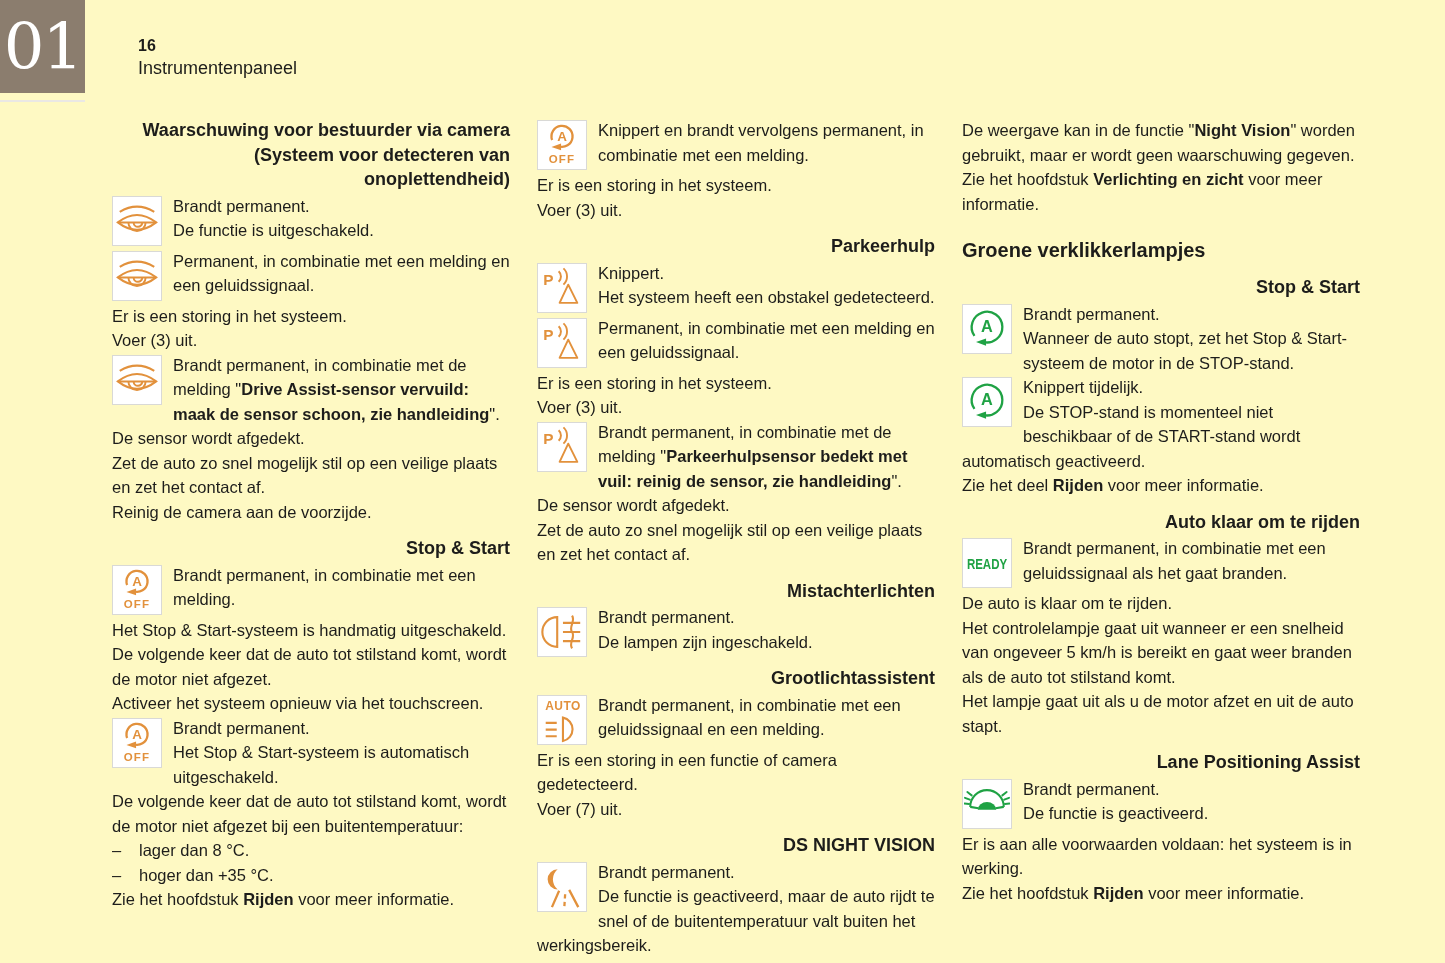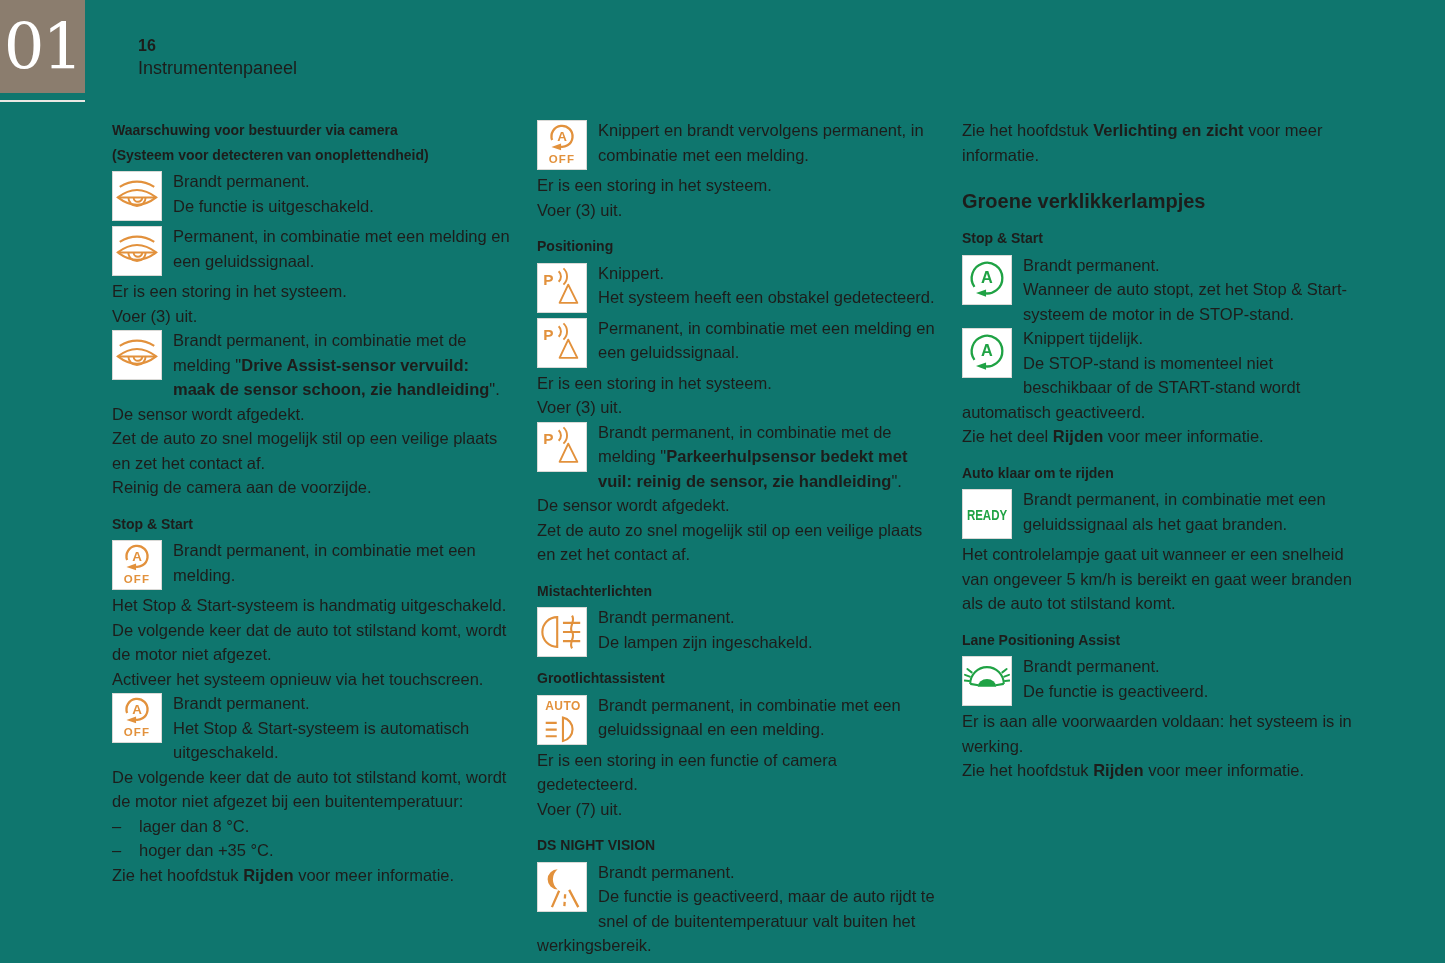--- a/index.html
+++ b/index.html
@@ -1,31 +1,31 @@
 <!DOCTYPE html>
 <html><head>
 <meta charset="utf-8">
 <style>
   html,body{margin:0;padding:0;background:#ffffff;}
   body{font-family:"Liberation Sans",sans-serif;color:#1d1d1b;}
-  .page{position:relative;width:1445px;height:963px;background:#0f766e;overflow:hidden;}
+  .page{position:relative;width:1445px;height:963px;background:#fef9c3;overflow:hidden;}
 
   .chapter-box{position:absolute;left:0;top:0;width:85px;height:93px;background:#8b7d6e;color:#fff;
     display:flex;align-items:center;justify-content:center;
     font-family:"DejaVu Serif",serif;font-size:64px;letter-spacing:-2px;font-weight:400;}
   .chapter-rule{position:absolute;left:0;top:100px;width:85px;height:2px;background:#eae8e4;}
   .header-info{position:absolute;left:97px;top:36px;margin-left:41px;}
   .page-number{font-weight:bold;font-size:16px;line-height:20px;}
   .page-title{font-size:18px;line-height:24px;}
 
   .columns{position:absolute;left:112px;top:118px;display:flex;gap:27px;}
   .col{width:398px;font-size:16.5px;line-height:24.5px;}
   .col > :first-child{margin-top:0;}
 
-  .h1{font-weight:bold;font-size:14px;line-height:24.5px;margin:12px 0 2px;clear:left;}
+  .h1{font-weight:bold;font-size:18px;line-height:24.5px;margin:12px 0 2px;clear:left;text-align:right;}
   .h0{font-weight:bold;font-size:20px;line-height:26px;margin:21px 0 12px;clear:left;}
   .para{clear:left;margin:0;}
   .li{clear:left;display:flex;margin:0;}
   .li .marker{width:27px;flex:none;}
   .iconrow{clear:left;margin:0;}
   b{font-weight:bold;}
 
   .icon-box{float:left;width:50px;height:50px;box-sizing:border-box;border:1px solid #d9d9d6;background:#fff;
     margin:2px 11px 3px 0;display:flex;align-items:center;justify-content:center;}
   .icon-box svg{width:46px;height:46px;display:block;}
@@ -114,21 +114,21 @@
         <div class="iconrow"><span class="icon-box amber">
             <svg viewBox="0 0 48 48">
               <path d="M13.7,18.8 A11,11 0 1 1 20.2,25.3" fill="none" stroke="currentColor" stroke-width="2.4"></path>
               <polygon points="23,22.5 13,26 23,29.5" fill="currentColor"></polygon>
               <text x="24" y="20" text-anchor="middle" font-size="14" font-weight="bold" fill="currentColor" font-family="Liberation Sans,sans-serif">A</text>
               <text x="24" y="43" text-anchor="middle" font-size="12" font-weight="bold" letter-spacing="1.2" fill="currentColor" font-family="Liberation Sans,sans-serif">OFF</text>
             </svg>
           </span><span>Knippert en brandt vervolgens permanent, in combinatie met een melding.</span></div>
         <div class="para">Er is een storing in het systeem.</div>
         <div class="para">Voer (3) uit.</div>
-        <div class="h1">Positioning</div>
+        <div class="h1">Parkeerhulp</div>
         <div class="iconrow"><span class="icon-box amber">
             <svg viewBox="0 0 48 48">
               <text x="4.5" y="20.5" font-size="16" font-weight="bold" fill="currentColor" font-family="Liberation Sans,sans-serif">P</text>
               <path d="M20.5,6.5 a7.5,7.5 0 0 1 0,11" fill="none" stroke="currentColor" stroke-width="2"></path>
               <path d="M25.5,3.5 a11.5,11.5 0 0 1 0,17" fill="none" stroke="currentColor" stroke-width="2"></path>
               <path d="M30.5,20.5 L40,39.5 H21.5 Z" fill="none" stroke="currentColor" stroke-width="2" stroke-linejoin="round"></path>
             </svg>
           </span><span>Knippert.<br>Het systeem heeft een obstakel gedetecteerd.</span></div>
         <div class="iconrow"><span class="icon-box amber">
             <svg viewBox="0 0 48 48">
@@ -171,20 +171,21 @@
         <div class="h1">DS NIGHT VISION</div>
         <div class="iconrow"><span class="icon-box amber">
             <svg viewBox="0 0 48 48">
               <path d="M19.5,5.5 A10.5,10.5 0 1 0 19.5,26.5 A13.5,13.5 0 0 1 19.5,5.5 Z" fill="currentColor"></path>
               <path d="M13.5,45 L21,28 M41,45 L31.5,27" fill="none" stroke="currentColor" stroke-width="2.4"></path>
               <path d="M26.5,44 L27.5,28" fill="none" stroke="currentColor" stroke-width="2.4" stroke-dasharray="4.5 3.5"></path>
             </svg>
           </span><span>Brandt permanent.<br>De functie is geactiveerd, maar de auto rijdt te snel of de buitentemperatuur valt buiten het werkingsbereik.</span></div>
       </section>
     <section class="col">
+        <div class="para">De weergave kan in de functie "<b>Night Vision</b>" worden gebruikt, maar er wordt geen waarschuwing gegeven.</div>
         <div class="para">Zie het hoofdstuk <b>Verlichting en zicht</b> voor meer informatie.</div>
         <div class="h0">Groene verklikkerlampjes</div>
         <div class="h1">Stop &amp; Start</div>
         <div class="iconrow"><span class="icon-box green">
             <svg viewBox="0 0 48 48">
               <path d="M10.9,31.2 A16,16 0 1 1 19.9,37.5" fill="none" stroke="currentColor" stroke-width="2.4"></path>
               <polygon points="23,34 12.5,37.5 23,41.5" fill="currentColor"></polygon>
               <text x="24" y="27.5" text-anchor="middle" font-size="17" font-weight="bold" fill="currentColor" font-family="Liberation Sans,sans-serif">A</text>
             </svg>
           </span><span>Brandt permanent.<br>Wanneer de auto stopt, zet het Stop &amp; Start-systeem de motor in de STOP-stand.</span></div>
@@ -195,21 +196,23 @@
               <text x="24" y="27.5" text-anchor="middle" font-size="17" font-weight="bold" fill="currentColor" font-family="Liberation Sans,sans-serif">A</text>
             </svg>
           </span><span>Knippert tijdelijk.<br>De STOP-stand is momenteel niet beschikbaar of de START-stand wordt automatisch geactiveerd.</span></div>
         <div class="para">Zie het deel <b>Rijden</b> voor meer informatie.</div>
         <div class="h1">Auto klaar om te rijden</div>
         <div class="iconrow"><span class="icon-box green">
             <svg viewBox="0 0 48 48">
               <text x="24" y="30" text-anchor="middle" font-size="16" font-weight="bold" fill="currentColor" textLength="42" lengthAdjust="spacingAndGlyphs" font-family="Liberation Sans,sans-serif">READY</text>
             </svg>
           </span><span>Brandt permanent, in combinatie met een geluidssignaal als het gaat branden.</span></div>
+        <div class="para">De auto is klaar om te rijden.</div>
         <div class="para">Het controlelampje gaat uit wanneer er een snelheid van ongeveer 5 km/h is bereikt en gaat weer branden als de auto tot stilstand komt.</div>
+        <div class="para">Het lampje gaat uit als u de motor afzet en uit de auto stapt.</div>
         <div class="h1">Lane Positioning Assist</div>
         <div class="iconrow"><span class="icon-box green">
             <svg viewBox="0 0 48 48">
               <path d="M6.5,27 A17.5,17.5 0 1 1 41.5,27" fill="none" stroke="currentColor" stroke-width="2.2"></path>
               <path d="M14.5,30 a9.5,8 0 0 1 19,0 Z" fill="currentColor"></path>
               <path d="M6.5,27 L15,28.5 M41.5,27 L33,28.5" stroke="currentColor" stroke-width="2.2"></path>
               <path d="M8,15 L3.5,11.5 M6,19.5 L1,17.5 M5.3,24 L0.5,23.5 M40,15 L44.5,11.5 M42,19.5 L47,17.5 M42.7,24 L47.5,23.5" stroke="currentColor" stroke-width="2" stroke-linecap="round"></path>
             </svg>
           </span><span>Brandt permanent.<br>De functie is geactiveerd.</span></div>
         <div class="para">Er is aan alle voorwaarden voldaan: het systeem is in werking.</div>

